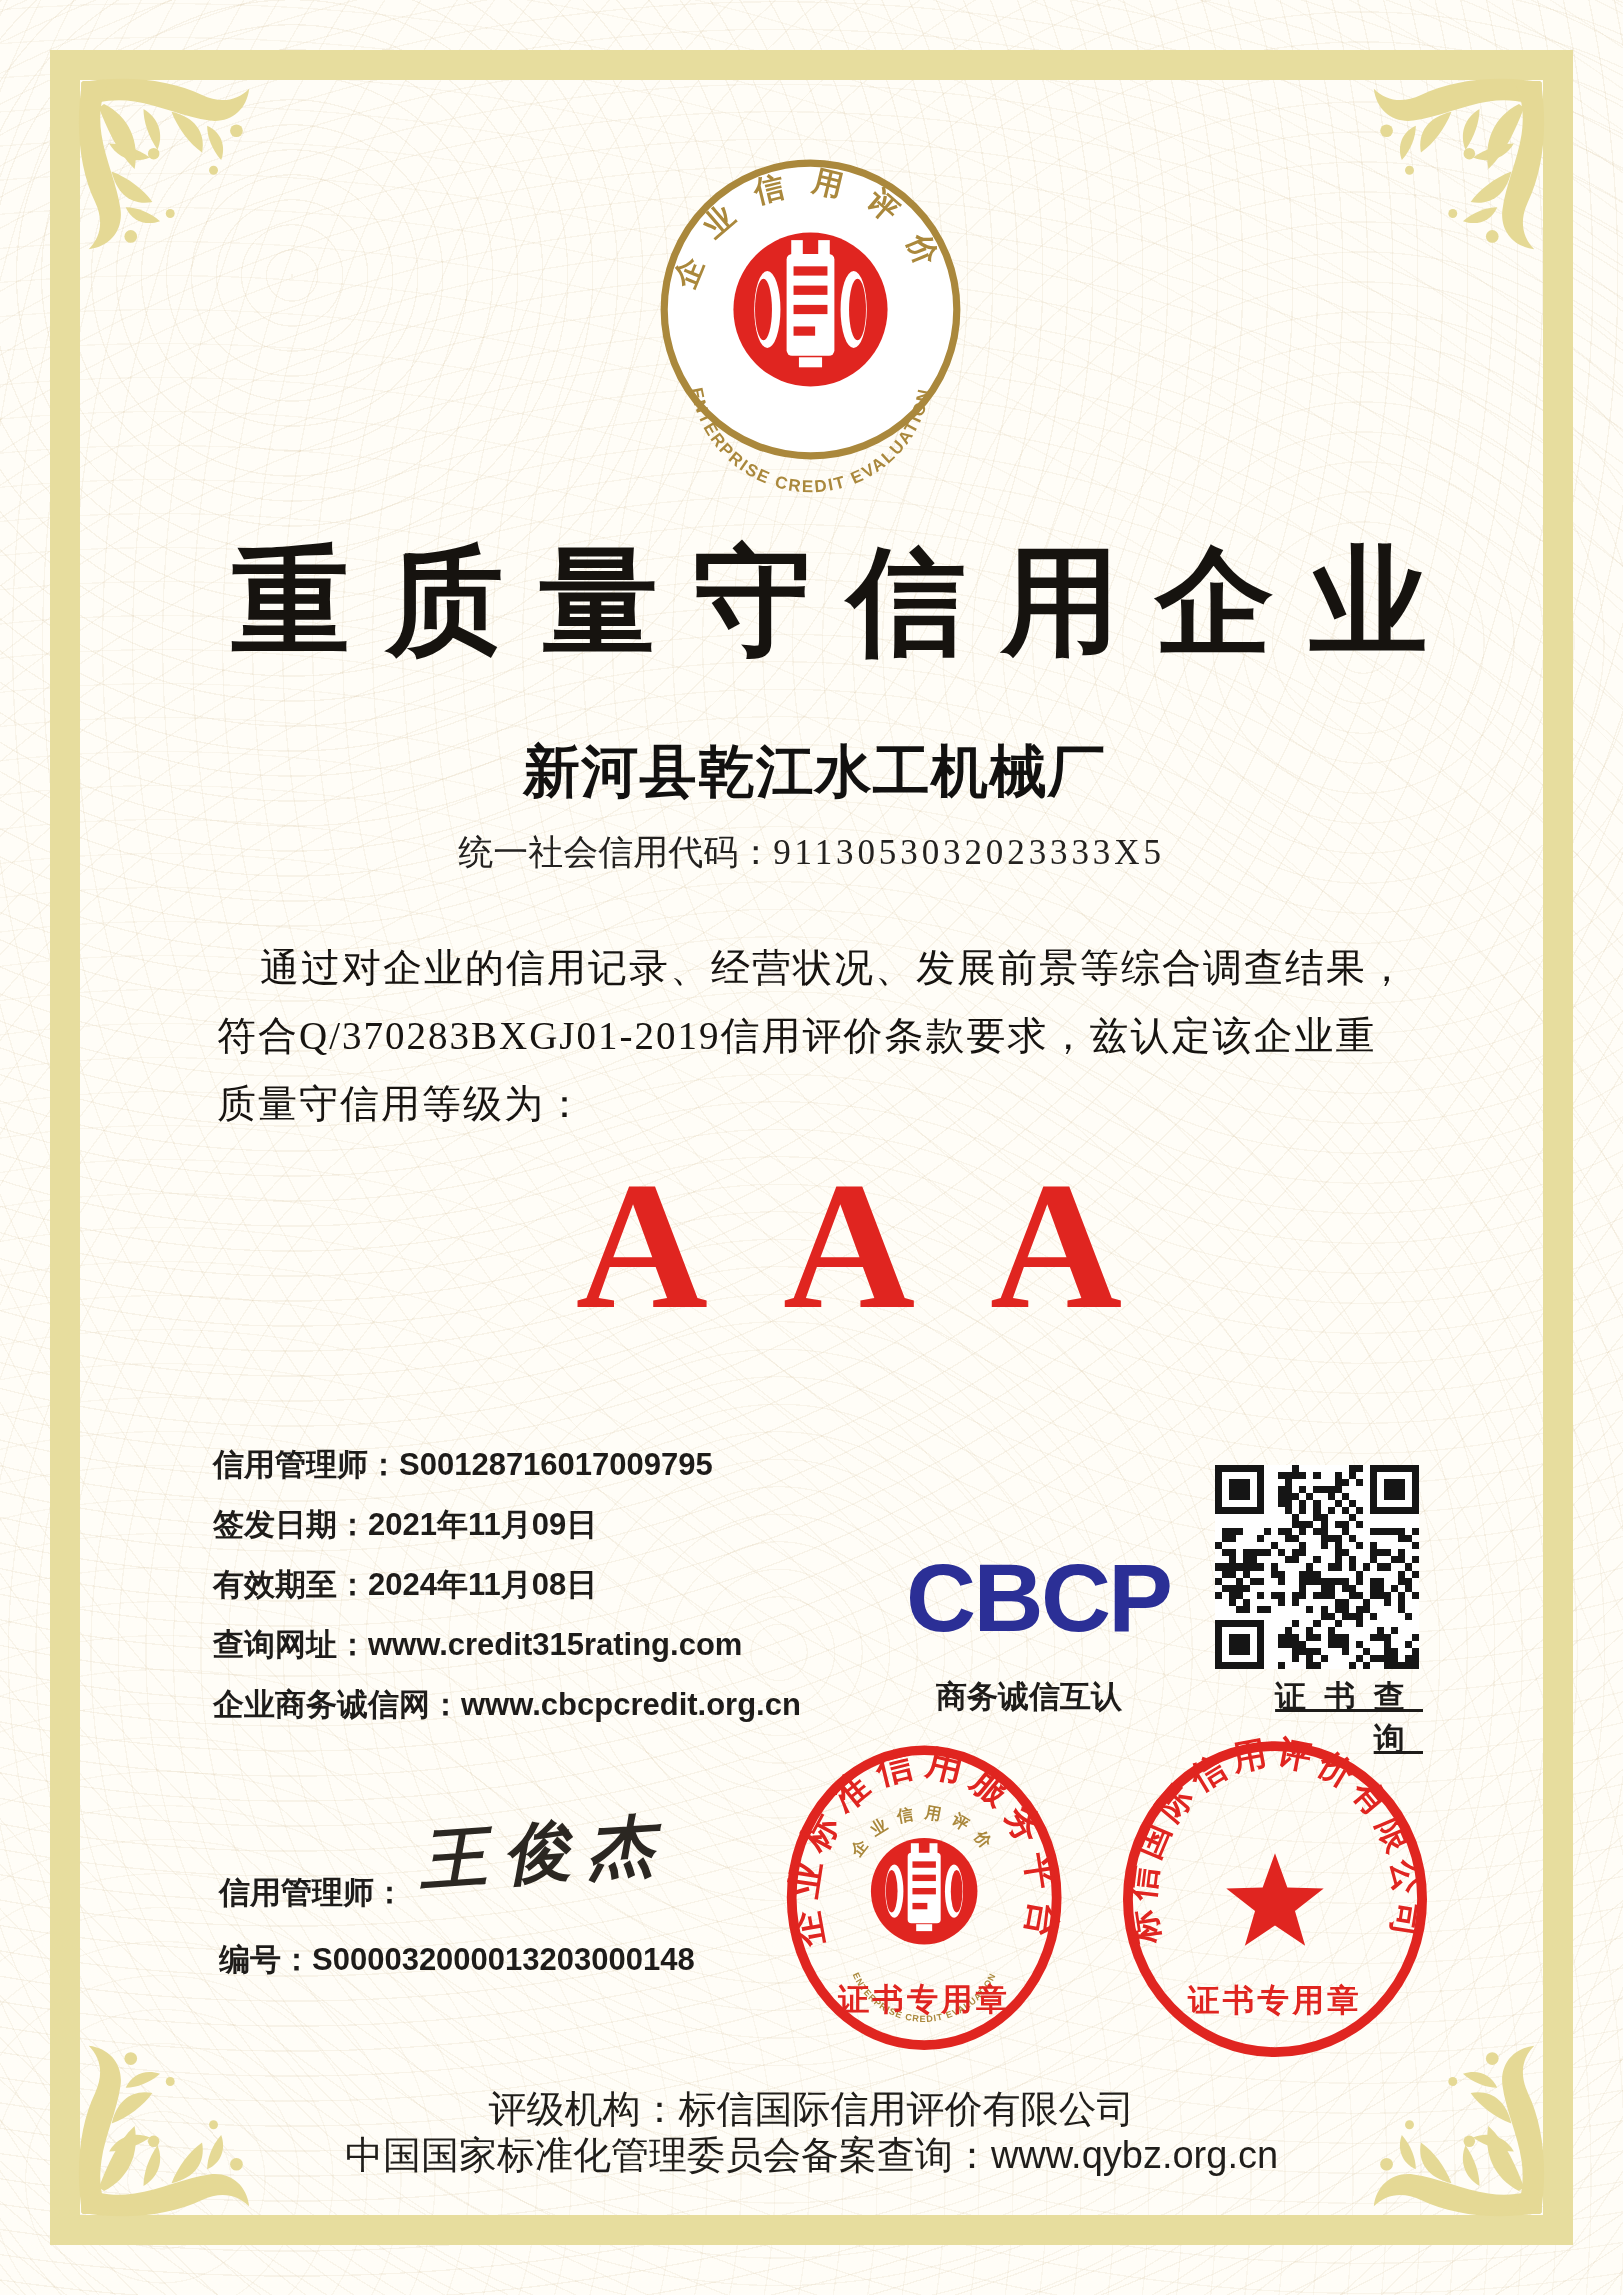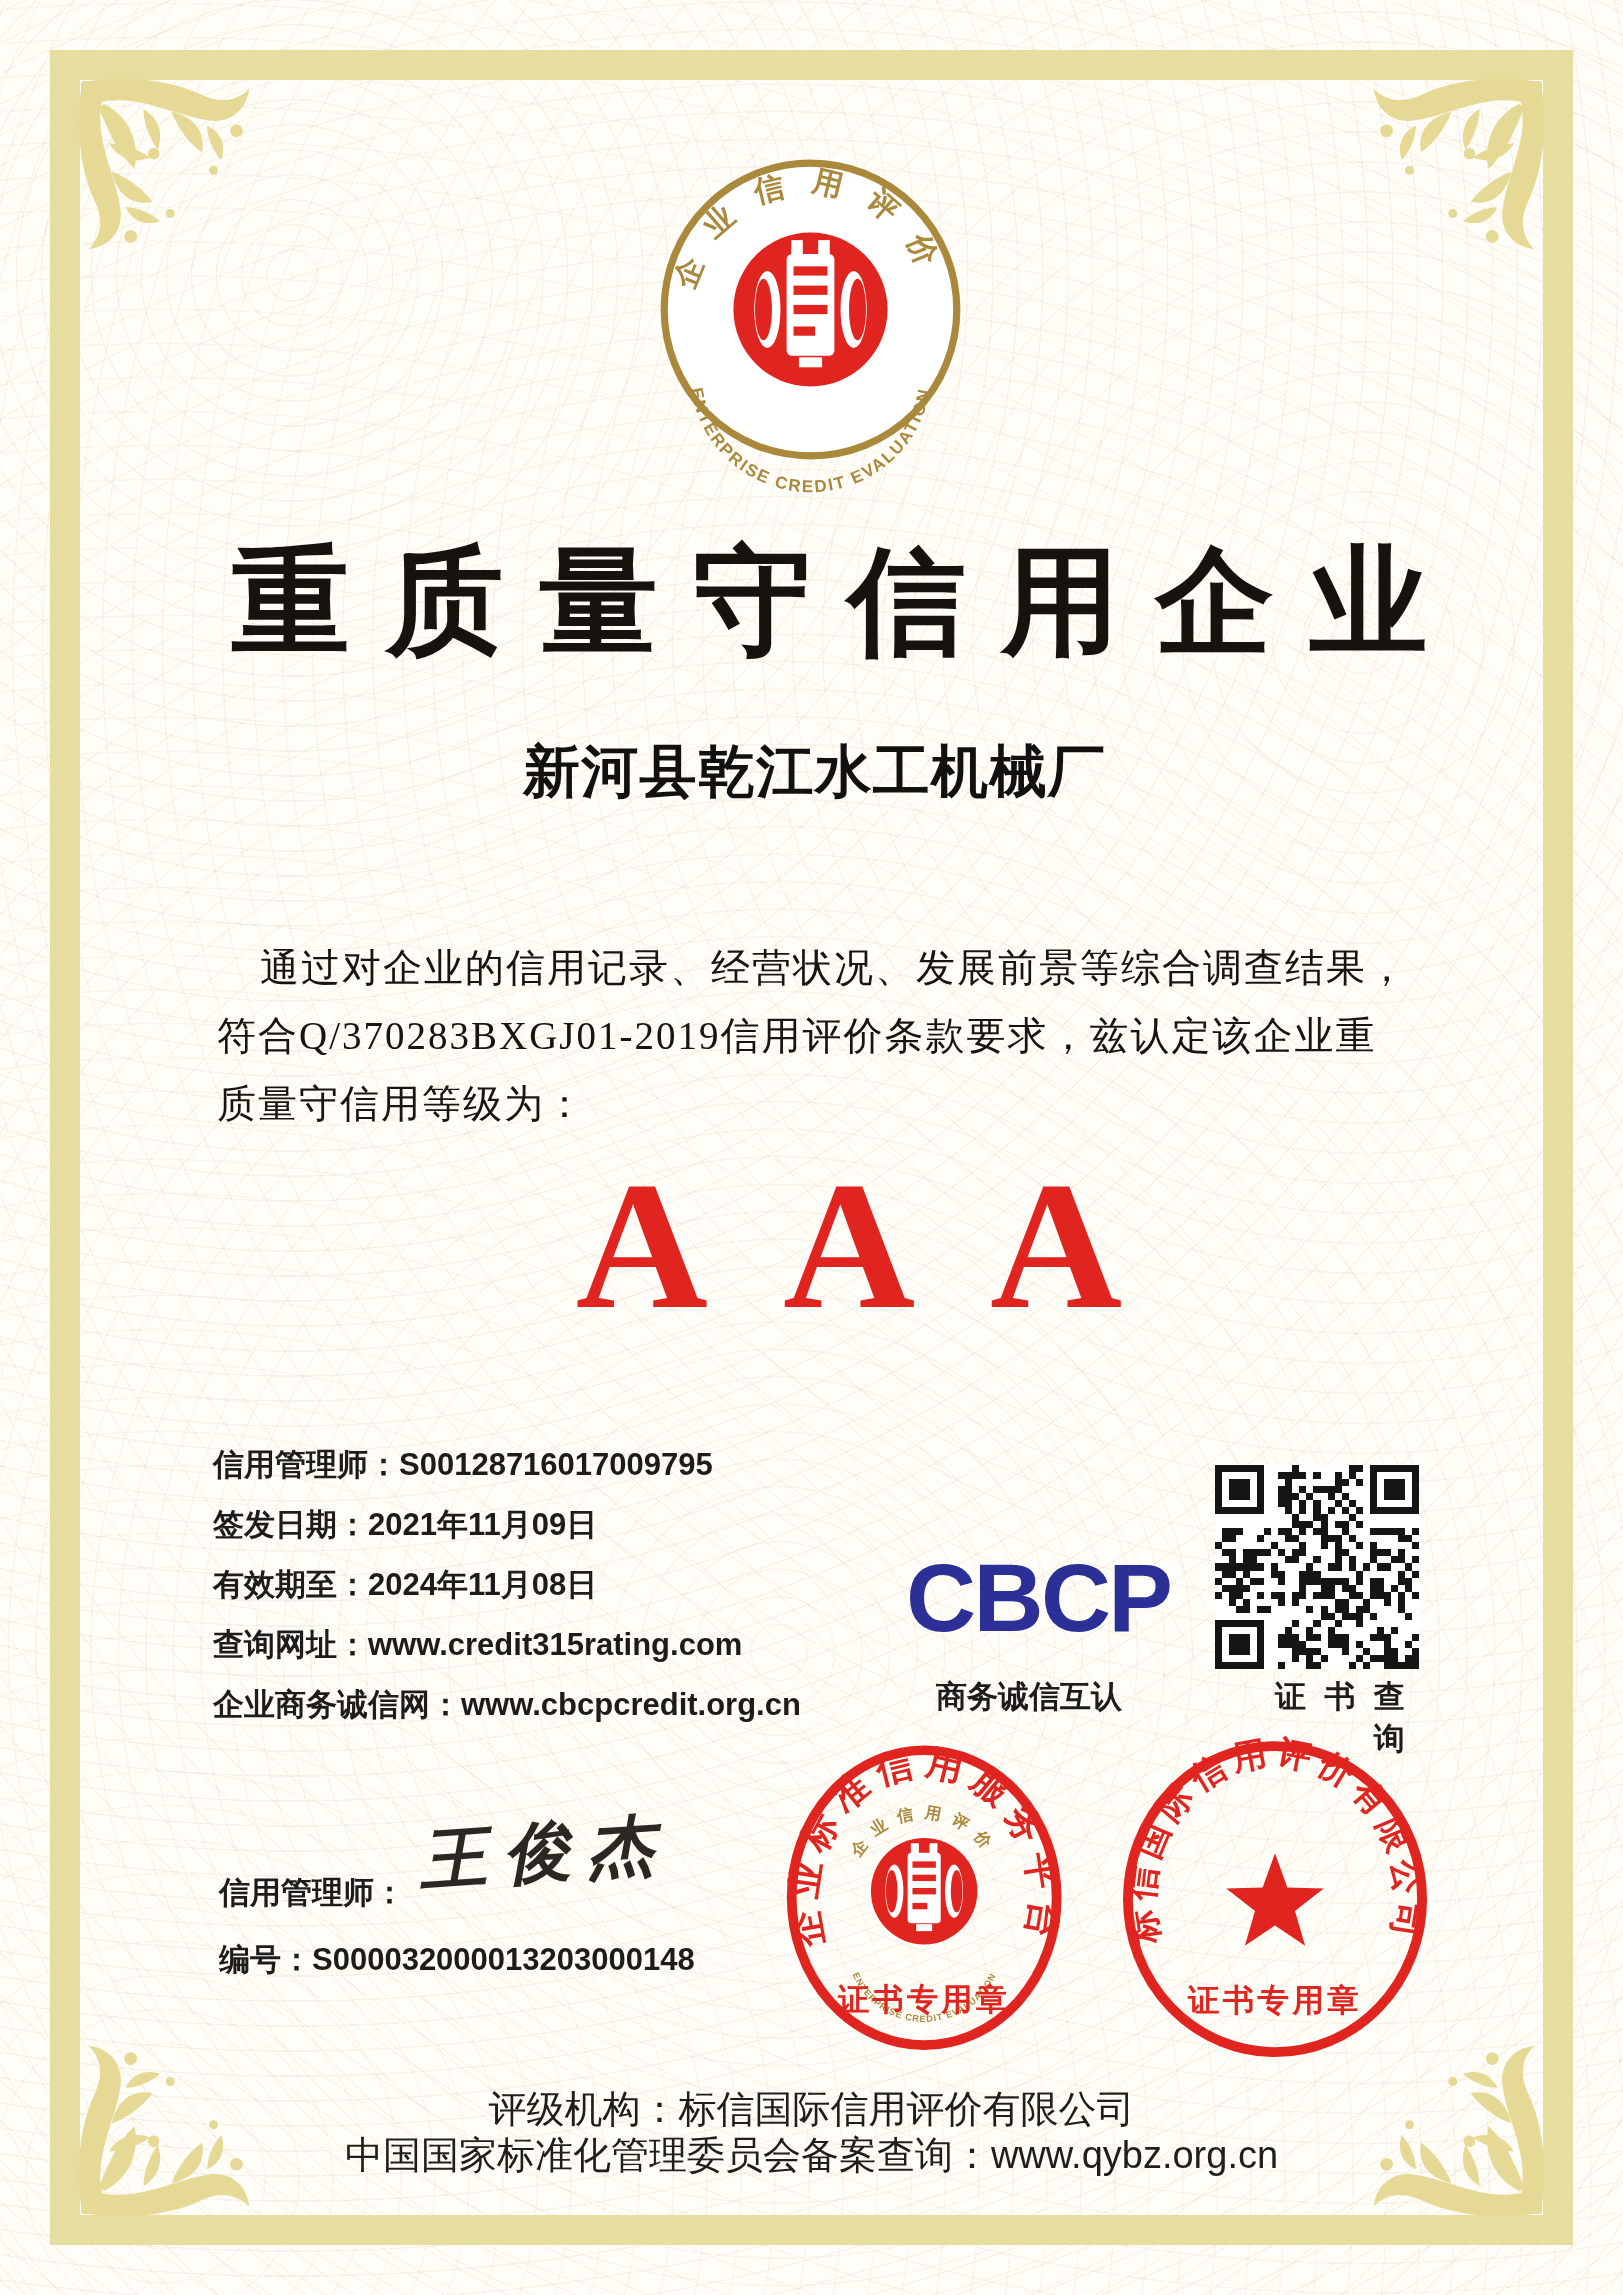--- a/index.html
+++ b/index.html
@@ -49,21 +49,21 @@
     font-size:183px;font-weight:700;color:var(--red);
     letter-spacing:75px;padding-left:75px;white-space:nowrap;}
 
   .details{left:213px;top:1444px;font-size:31px;font-weight:600;color:#1e1c1a;}
   .details .row{height:60px;white-space:nowrap;}
 
   .cbcp{left:906px;top:1549px;width:216px;text-align:center;}
   .cbcp .mark{font-size:97px;font-weight:800;color:var(--blue);letter-spacing:-2.6px;line-height:1;}
   .cap{position:absolute;font-size:31px;font-weight:600;color:#1e1c1a;text-align:right;}
   .cbcp-cap{left:906px;top:1676px;width:216px;}
-  .qr-cap{left:1210px;top:1676px;width:213px;letter-spacing:18.3px;padding-left:18.3px;box-sizing:border-box;}
+  .qr-cap{left:1210px;top:1676px;width:213px;letter-spacing:18.3px;padding-left:18.3px;box-sizing:border-box;text-decoration:underline;}
   .qr{left:1215px;top:1465px;width:204px;height:204px;background:#ffffff;}
 
   .seal{overflow:visible;}
   .seal1{left:780px;top:1739px;width:289px;height:318px;}
   .seal2{left:1114px;top:1735px;width:322px;height:325px;}
 
   .mgr{left:219px;top:1872px;font-size:31px;font-weight:600;color:#1e1c1a;white-space:nowrap;}
   .sig{left:419px;top:1807px;font-family:"Liberation Serif","DejaVu Serif",serif;
     font-size:67px;font-style:italic;font-weight:600;color:#2b2722;
     letter-spacing:17px;transform:rotate(-4deg);white-space:nowrap;}
@@ -155,20 +155,23 @@
     </text>
     <text class="gold sans" font-size="26" font-weight="700" letter-spacing="3">
       <textPath href="#arcB1" startOffset="50%" text-anchor="middle">ENTERPRISE CREDIT EVALUATION</textPath>
     </text>
     <use href="#xin" transform="translate(235,235) scale(1.18)"></use>
   </svg>
 
   <div class="abs title">重质量守信用企业</div>
   <div class="abs company">新河县乾江水工机械厂</div>
 
+  <div class="abs uscc serif">
+    <span>统一社会信用代码：</span><span class="v">9113053032023333X5</span>
+  </div>
 
   <div class="abs statement serif">
     <div class="indent">通过对企业的信用记录、经营状况、发展前景等综合调查结果，</div>
     <div>符合Q/370283BXGJ01-2019信用评价条款要求，兹认定该企业重</div>
     <div>质量守信用等级为：</div>
   </div>
 
   <div class="abs rating">AAA</div>
 
   <div class="abs details">

